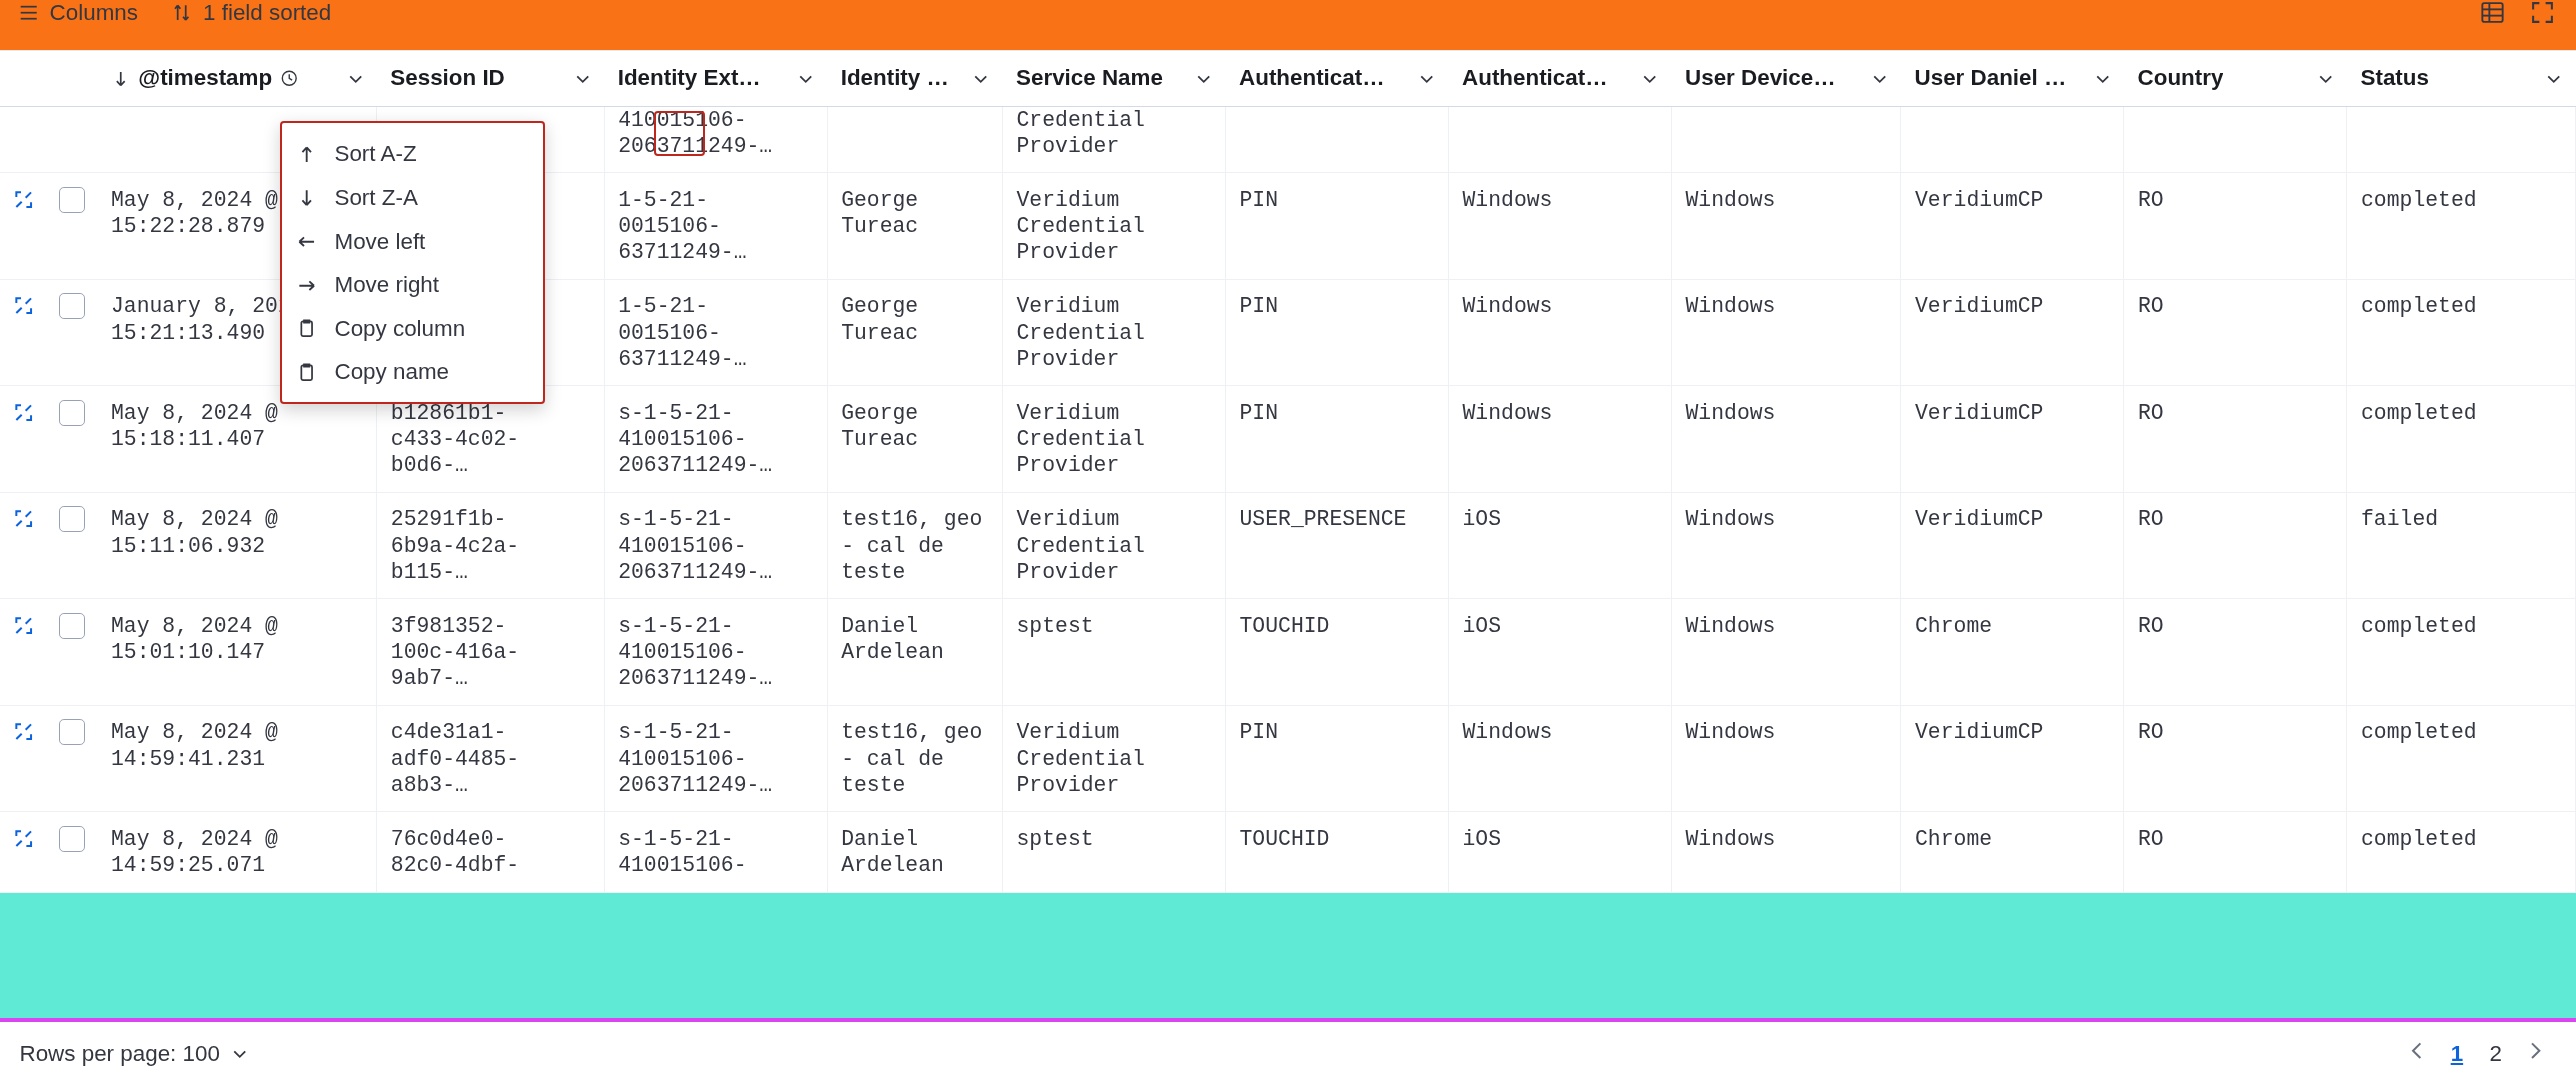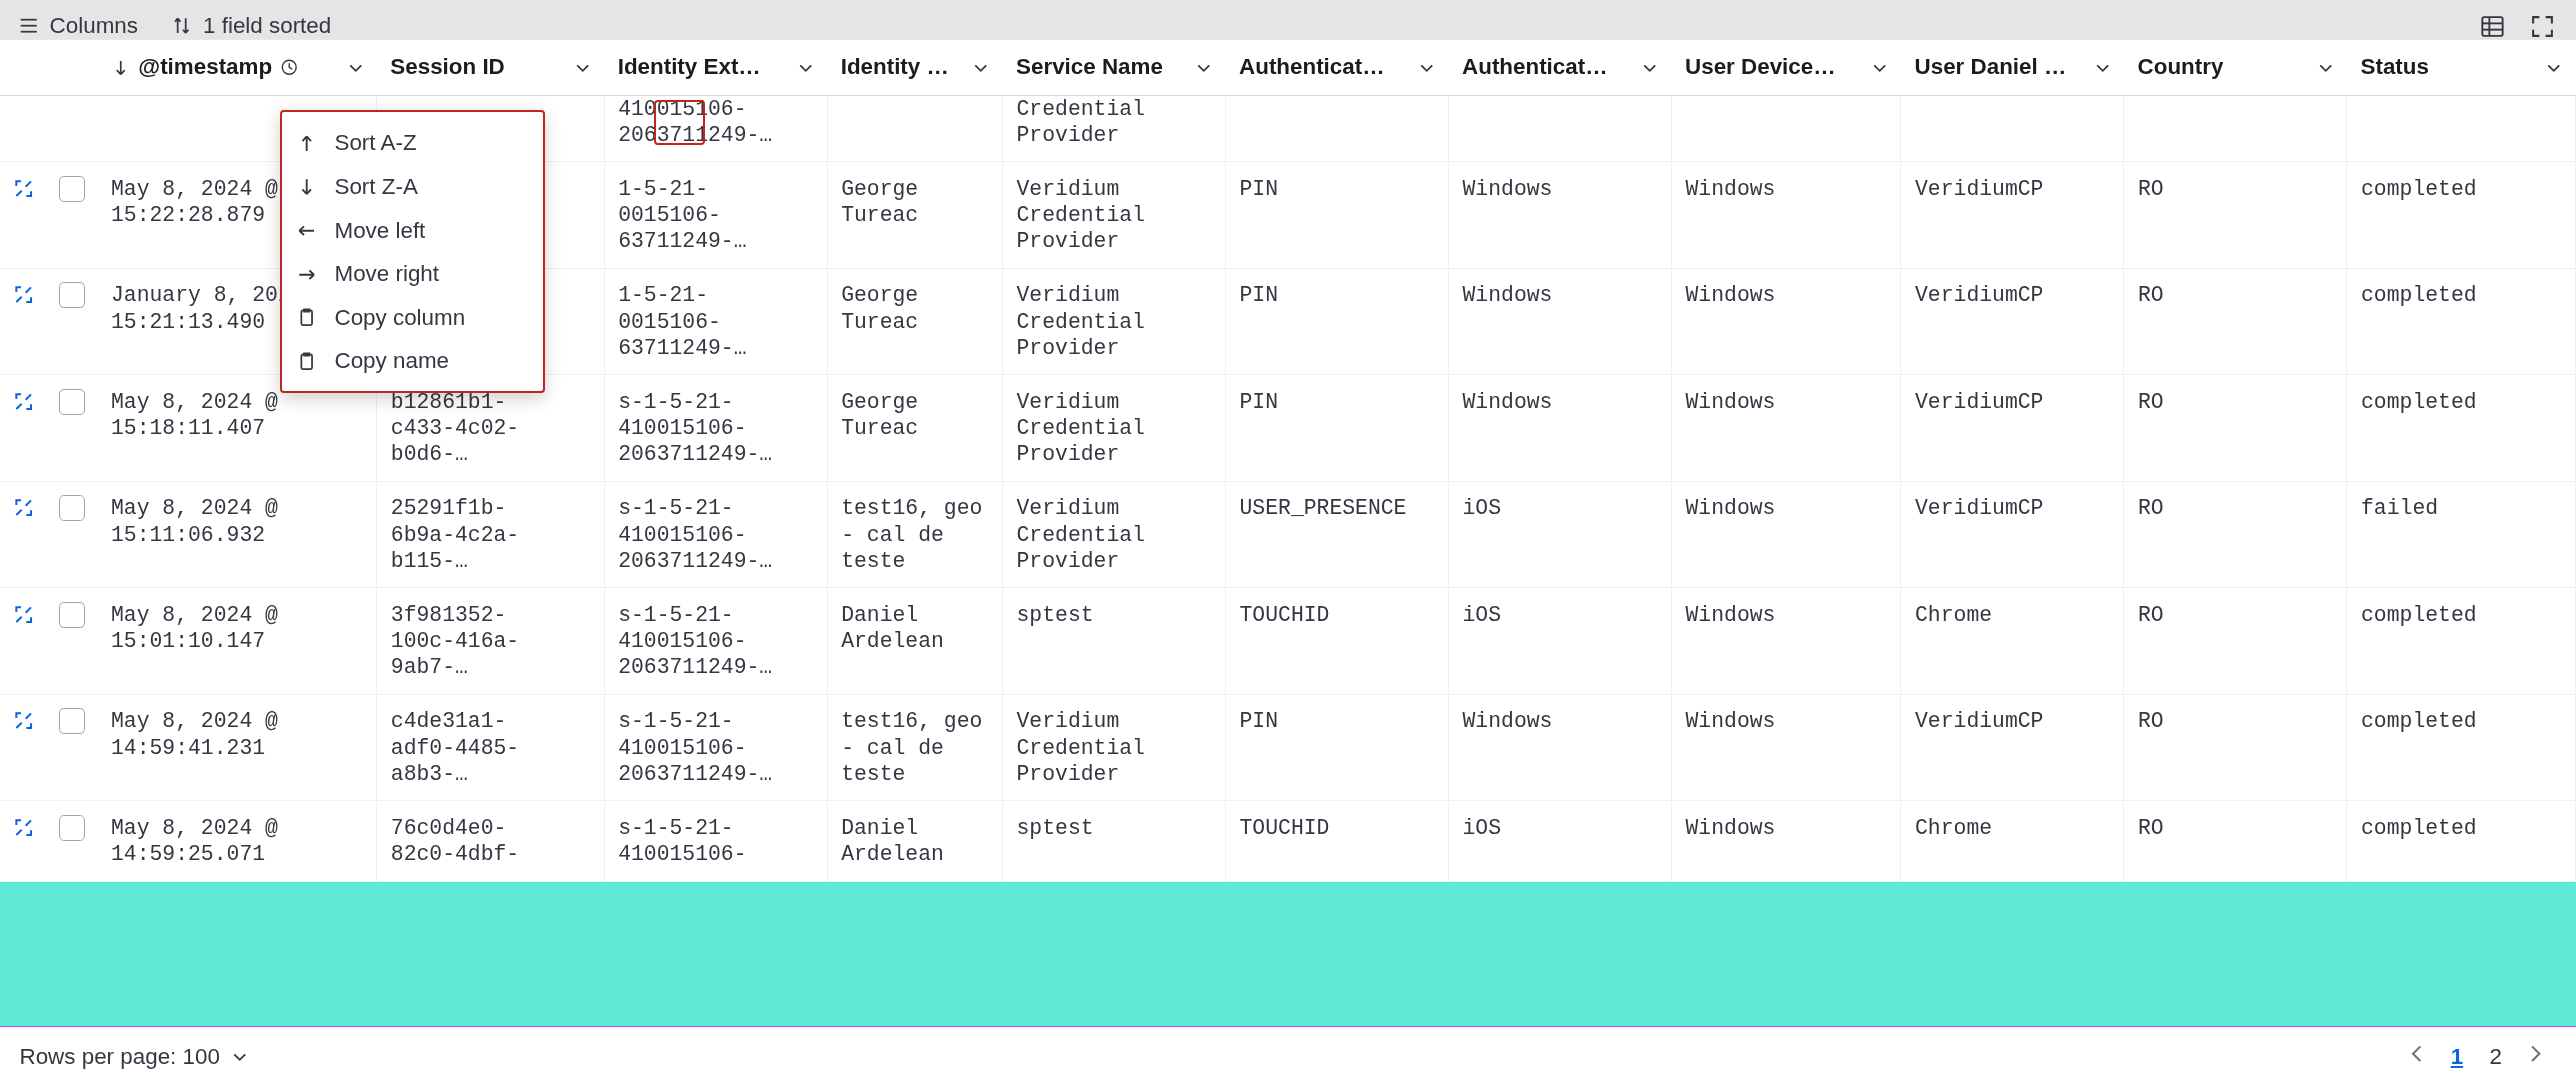--- a/index.html
+++ b/index.html
@@ -13,25 +13,25 @@
   body { font-size: 22.4px; color: #343741; }
 
   .app {
     width: 2576px; height: 1086px;
     display: flex; flex-direction: column;
     position: relative;
   }
 
   
   .toolbar {
-    height: 40px;
-    display: flex; align-items: flex-end;
+    height: 51px;
+    display: flex; align-items: flex-start;
     padding: 0 21.4px 0 17.5px;
     border-bottom: 1px solid #e6e8ef;
-    background: #e5e5e5;
+    background: #f97316;
     flex: none;
   }
   .toolbar-left { display: flex; align-items: center; gap: 33px; }
   .tb-item { display: flex; align-items: center; gap: 10.7px; cursor: pointer; }
   .tb-item .lbl { font-size: 22.4px; color: #343741; }
   .toolbar-right { margin-left: auto; display: flex; align-items: center; gap: 25px; }
 
   .icon { display: inline-flex; align-items: center; justify-content: center; }
   .icon svg { display: block; }
 
@@ -93,24 +93,24 @@
     display: inline-block;
     cursor: pointer;
   }
   .expand-btn {
     width: 25px; height: 25px; display: inline-flex;
     align-items: center; justify-content: center; cursor: pointer;
   }
 
   
   .footer {
-    height: 60px; flex: none;
+    height: 68px; flex: none;
     display: flex; align-items: center;
     padding: 0 25px 0 19.5px;
-    border-top: 1px solid #d946ef;
+    border-top: 4px solid #d946ef;
     background: #fff;
   }
   .rows-per-page { display: flex; align-items: center; gap: 9.7px; cursor: pointer; font-size: 22.4px; }
   .pager { margin-left: auto; display: flex; align-items: center; gap: 5.8px; }
   .pager .pg {
     min-width: 33px; height: 33px;
     display: inline-flex; align-items: center; justify-content: center;
     font-size: 22.4px; color: #343741; cursor: pointer; border-radius: 4.9px;
   }
   .pager .pg.active { color: #0b64dd; font-weight: bold; text-decoration: underline; }

